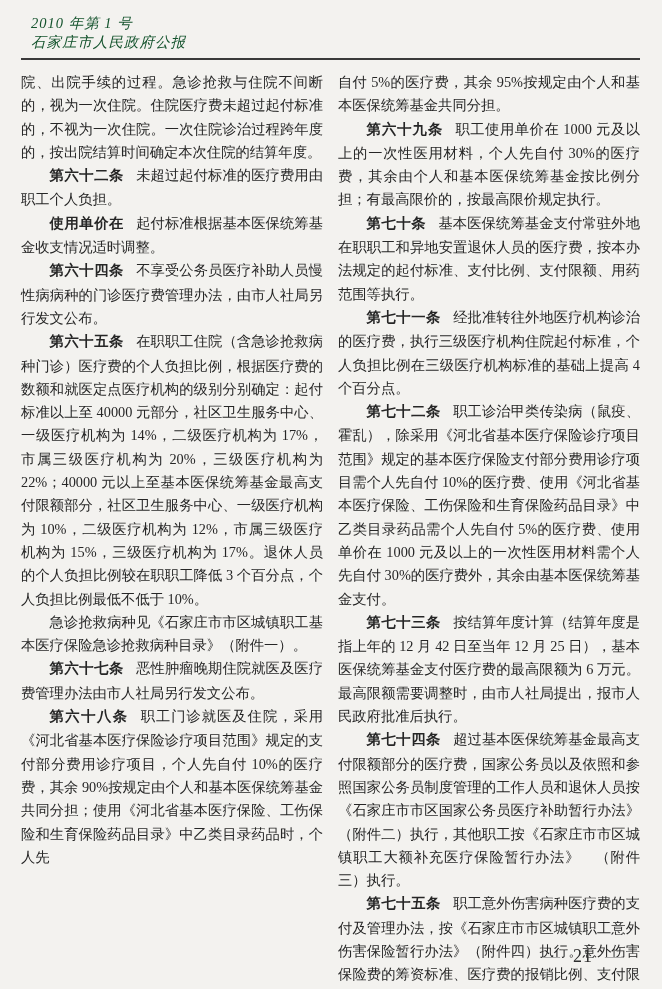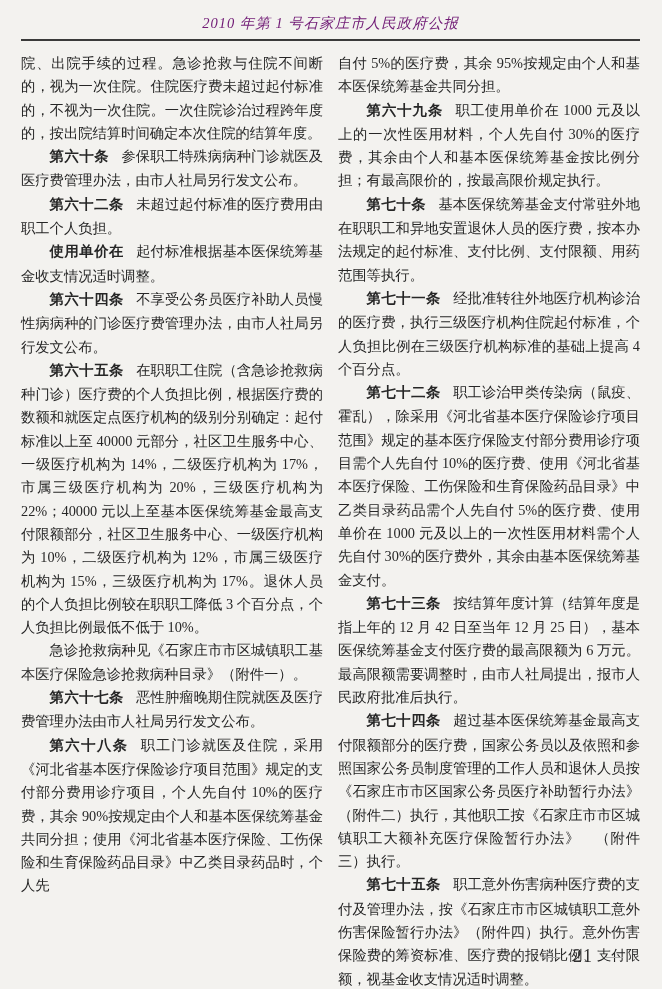--- a/index.html
+++ b/index.html
@@ -12,27 +12,28 @@
   }
   .page {
     position: relative;
     width: 662px; height: 989px;
     background: #f3f2ef;
     padding: 12px 22px 0 21px;
     overflow: hidden;
   }
   .header {
     display: flex;
-    justify-content: center;
+    justify-content: space-between;
     align-items: baseline;
     font-size: 14.5px;
     font-style: italic;
     letter-spacing: 1px;
-    color: #701a75;
+    color: #14532d;
     padding: 2px 10px 6px 10px;
+    flex-direction: column;
   }
   .header-rule {
     border-bottom: 2px solid #3a3a3a;
     margin-bottom: 11px;
   }
   .columns {
     display: flex;
     gap: 15px;
   }
   .col {
@@ -72,21 +73,20 @@
   <div class="header">
     <span>2010 年第 1 号</span>
     <span>石家庄市人民政府公报</span>
   </div>
   <div class="header-rule"></div>
 
   <div class="columns">
 
     <div class="col">
       <p class="para cont">院、出院手续的过程。急诊抢救与住院不间断的，视为一次住院。住院医疗费未超过起付标准的，不视为一次住院。一次住院诊治过程跨年度的，按出院结算时间确定本次住院的结算年度。</p>
-      <p class="para"><span class="art">第六十条</span><span>参保职工特殊病病种门诊就医及医疗费管理办法，由市人社局另行发文公布。</span></p>
       <p class="para"><span class="art">第六十二条</span><span>未超过起付标准的医疗费用由职工个人负担。</span></p>
       <p class="para"><span class="art">使用单价在</span><span>起付标准根据基本医保统筹基金收支情况适时调整。</span></p>
       <p class="para"><span class="art">第六十四条</span><span>不享受公务员医疗补助人员慢性病病种的门诊医疗费管理办法，由市人社局另行发文公布。</span></p>
       <p class="para"><span class="art">第六十五条</span><span>在职职工住院（含急诊抢救病种门诊）医疗费的个人负担比例，根据医疗费的数额和就医定点医疗机构的级别分别确定：起付标准以上至 40000 元部分，社区卫生服务中心、一级医疗机构为 14%，二级医疗机构为 17%，市属三级医疗机构为 20%，三级医疗机构为 22%；40000 元以上至基本医保统筹基金最高支付限额部分，社区卫生服务中心、一级医疗机构为 10%，二级医疗机构为 12%，市属三级医疗机构为 15%，三级医疗机构为 17%。退休人员的个人负担比例较在职职工降低 3 个百分点，个人负担比例最低不低于 10%。</span></p>
       <p class="para">急诊抢救病种见《石家庄市市区城镇职工基本医疗保险急诊抢救病种目录》（附件一）。</p>
       <p class="para"><span class="art">第六十七条</span><span>恶性肿瘤晚期住院就医及医疗费管理办法由市人社局另行发文公布。</span></p>
       <p class="para"><span class="art">第六十八条</span><span>职工门诊就医及住院，采用《河北省基本医疗保险诊疗项目范围》规定的支付部分费用诊疗项目，个人先自付 10%的医疗费，其余 90%按规定由个人和基本医保统筹基金共同分担；使用《河北省基本医疗保险、工伤保险和生育保险药品目录》中乙类目录药品时，个人先</span></p>
     </div>
 
     <div class="col">

